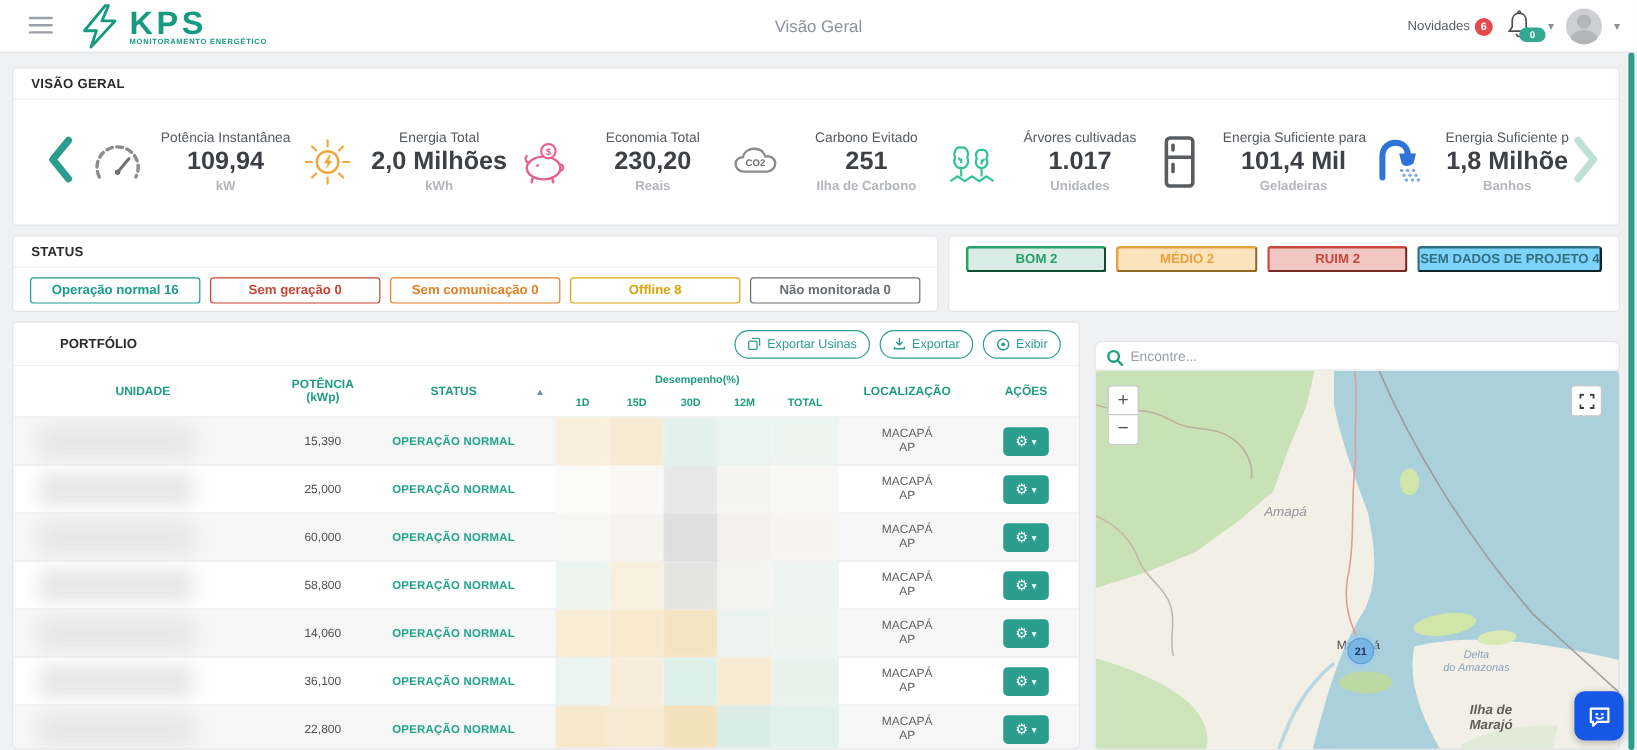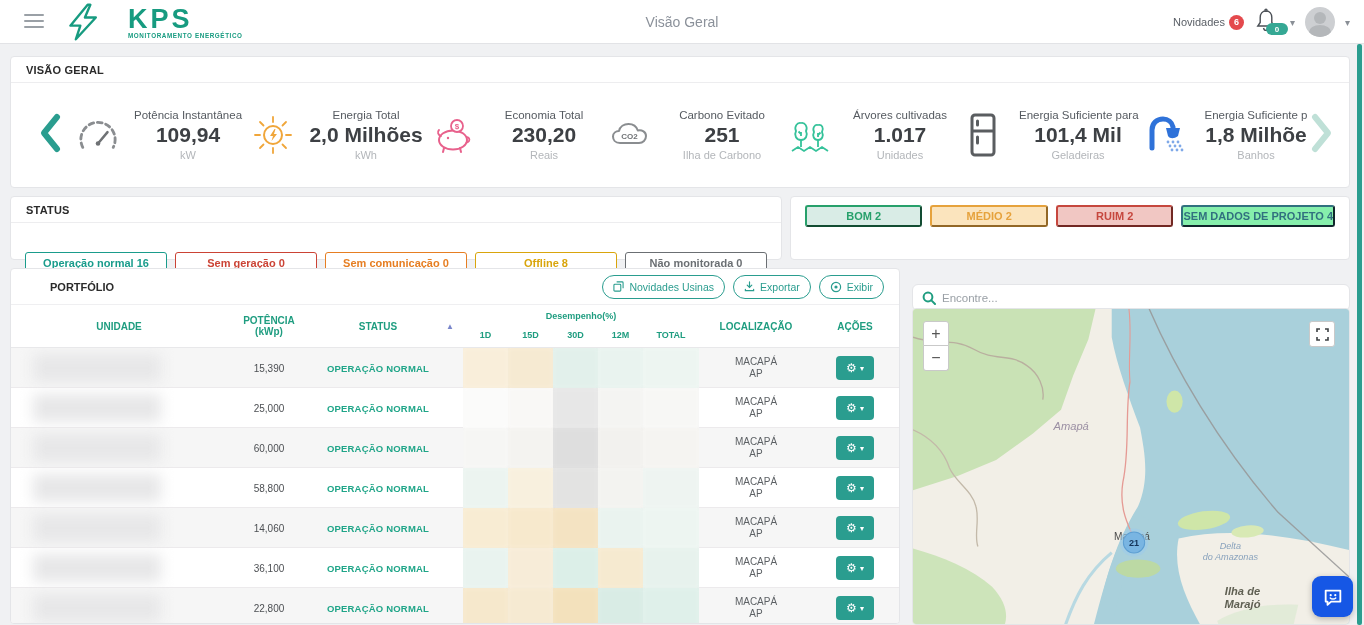--- a/index.html
+++ b/index.html
@@ -4,21 +4,21 @@
 <style>
   * { margin:0; padding:0; box-sizing:border-box; }
   html,body { width:1364px; height:625px; overflow:hidden; background:#f0f1f3;
     font-family:"Liberation Sans", sans-serif; }
 
   
   #topbar { position:absolute; left:0; top:0; width:1364px; height:44px; background:#fff;
     border-bottom:1px solid #e2e3e6; z-index:5; }
   #hamburger { position:absolute; left:24px; top:14px; width:20px; height:16px; cursor:pointer; }
   #hamburger span { display:block; height:2px; background:#9aa0a6; margin-bottom:4px; border-radius:1px; }
-  #logo { position:absolute; left:64px; top:2px; display:flex; align-items:center;gap:20px; }
+  #logo { position:absolute; left:64px; top:2px; display:flex; align-items:center; }
   #logo .ltxt { margin-left:4px; }
   #logo .lname { font-size:27px; font-weight:bold; color:#179b80; letter-spacing:3px; line-height:26px; }
   #logo .lsub { font-size:6.3px; color:#179b80; letter-spacing:.6px; font-weight:bold; }
   #page-title { position:absolute; left:0; right:0; top:14px; text-align:center; color:#8b919a; font-size:14px; }
   #right-cluster { position:absolute; right:14px; top:0; height:44px; display:flex; align-items:center; gap:10px; }
   .novidades { display:flex; align-items:center; gap:4px; font-size:11px; color:#5a5f66; cursor:pointer; }
   .badge-red { width:15px; height:15px; border-radius:50%; background:#e4494d; color:#fff; font-size:9px;
     display:flex; align-items:center; justify-content:center; font-weight:bold; }
   .bell-wrap { position:relative; width:26px; height:28px; cursor:pointer; }
   .badge-green { position:absolute; right:-8px; bottom:1px; min-width:22px; height:12px; border-radius:7px;
@@ -40,29 +40,29 @@
   #overview { left:10px; top:56px; width:1340px; height:132px; }
   #kpi-zone { position:relative; height:104px; overflow:hidden; }
   .car-chev { position:absolute; top:28px; width:30px; height:46px; cursor:pointer; z-index:2; }
   #chev-left { left:26px; } #chev-right { right:10px; }
   #kpi-row { position:absolute; left:58px; top:0; width:1244px; height:104px; display:flex; overflow:hidden; }
   .kpi { width:178px; flex:0 0 178px; display:flex; align-items:center; justify-content:center; gap:12px; }
   .kpi-ic { width:48px; flex:0 0 48px; display:flex; align-items:center; justify-content:center; }
   .kpi-tx { text-align:center; min-width:108px; }
   .kpi-label { font-size:11.5px; color:#555a60; white-space:nowrap; }
   .kpi-value { font-size:21px; font-weight:bold; color:#3d4044; margin:2px 0; white-space:nowrap; }
-  .kpi-unit { font-size:11px; color:#b3b6ba; white-space:nowrap; }
+  .kpi-unit { font-size:11px; color:#b3b6ba; white-space:nowrap;font-weight:bold; }
 
   
   #status-card { left:10px; top:196px; width:772px; height:64px; }
   #perf-card  { left:790px; top:196px; width:560px; height:64px; }
   .chip-row { display:flex; gap:8px; padding:8px 14px; }
   .chip { flex:1; height:22px; border-radius:3px; font-size:11px; display:flex; align-items:center;
     justify-content:center; cursor:pointer; white-space:nowrap; font-weight:bold; }
-  .chip.outline { background:#fff; border:1px solid;margin-top:21px; }
+  .chip.outline { background:#fff; border:1px solid; }
   .info-dot { width:12px; height:12px; border-radius:50%; background:#111; color:#fff; font-size:8px;
     display:inline-flex; align-items:center; justify-content:center; margin-left:6px; font-weight:bold; font-family:"Liberation Serif",serif; }
 
   
   #portfolio { left:10px; top:268px; width:890px; height:356px; overflow:hidden; }
   #pf-head { height:36px; display:flex; align-items:center; justify-content:space-between; padding:0 15px; border-bottom:1px solid #efeff1; }
   #pf-title { font-size:11px; font-weight:bold; color:#2b2b2b;margin-left:24px; }
   #pf-actions { display:flex; gap:8px; }
   .pf-btn { height:24px; padding:0 10px; border:1px solid #2a9d8f; border-radius:12px; background:#fff;
     color:#2a9d8f; font-size:10.5px; display:flex; align-items:center; gap:5px; cursor:pointer; }
@@ -306,34 +306,34 @@
     <button class="chip outline" style="color: rgb(217, 165, 12); border-color: rgb(217, 165, 12);">Offline 8</button>
     <button class="chip outline" style="color: rgb(107, 111, 115); border-color: rgb(107, 111, 115);">Não monitorada 0</button>
   </div>
 </section>
 
 <section id="perf-card" class="card">
   <div class="chip-row">
     <button class="chip" style="background: rgb(217, 236, 230); color: rgb(39, 160, 107); border-color: rgb(39, 160, 107);">BOM 2</button>
     <button class="chip" style="background: rgb(251, 228, 189); color: rgb(230, 162, 60); border-color: rgb(230, 162, 60);">MÉDIO 2</button>
     <button class="chip" style="background: rgb(241, 199, 195); color: rgb(198, 71, 62); border-color: rgb(198, 71, 62);">RUIM 2</button>
-    <button class="chip" style="flex: 1.25 1 0%; background: #86efac; color: rgb(49, 112, 127); border-color: rgb(49, 112, 127);">SEM DADOS DE PROJETO 4</button>
+    <button class="chip" style="flex: 1.25 1 0%; background: #7dd3fc; color: rgb(49, 112, 127); border-color: rgb(49, 112, 127);">SEM DADOS DE PROJETO 4</button>
   </div>
 </section>
 
 <section id="portfolio" class="card">
   <div id="pf-head">
     <div id="pf-title">PORTFÓLIO</div>
     <div id="pf-actions">
       <button class="pf-btn">
         <svg width="11" height="11" viewBox="0 0 12 12">
           <rect x="1" y="3.5" width="7.5" height="7.5" rx="1" fill="none" stroke="#2a9d8f" stroke-width="1.2"></rect>
           <path d="M4,1 H10 a1,1 0 0 1 1,1 V8" fill="none" stroke="#2a9d8f" stroke-width="1.2"></path>
         </svg>
-        <span>Novidades Usinas</span>
+        <span>Exportar Usinas</span>
       </button>
       <button class="pf-btn">
         <svg width="11" height="11" viewBox="0 0 12 12">
           <path d="M6,1 V7 M3.5,4.5 L6,7 L8.5,4.5" fill="none" stroke="#2a9d8f" stroke-width="1.3" stroke-linecap="round"></path>
           <path d="M1.5,9 V10.5 H10.5 V9" fill="none" stroke="#2a9d8f" stroke-width="1.3" stroke-linecap="round"></path>
         </svg>
         <span>Exportar</span>
       </button>
       <button class="pf-btn">
         <svg width="12" height="12" viewBox="0 0 12 12">

